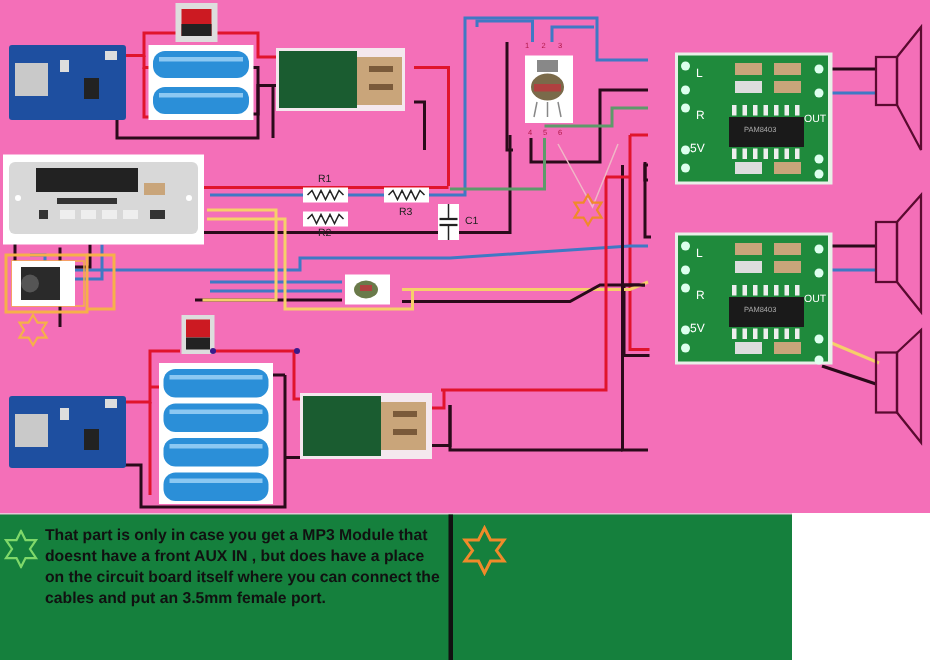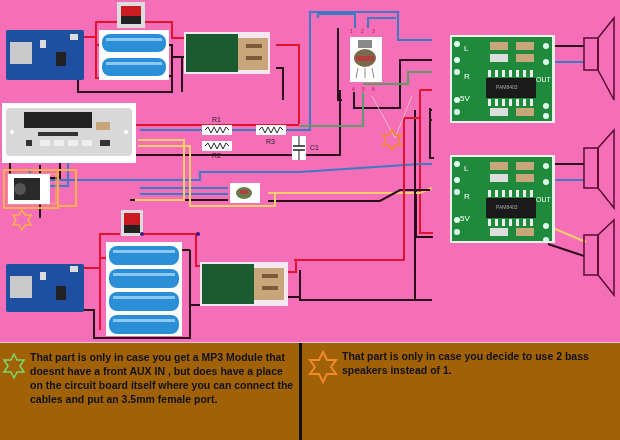--- a/index.html
+++ b/index.html
@@ -1,21 +1,21 @@
 <!DOCTYPE html>
 <html><head>
 <meta charset="utf-8">
 <style>
   html, body { margin:0; padding:0; }
   body { width:620px; height:440px; overflow:hidden; background:#fff; font-family:"Liberation Sans", sans-serif; }
   #canvas { position:absolute; left:0; top:0; width:620px; height:342px; background:#f46fb8; overflow:hidden; }
   #canvas svg { position:absolute; left:0; top:0; }
   .lbl { position:absolute; font-size:7px; color:#222; font-family:"Liberation Sans", sans-serif; }
   .lbl-s { font-size:5px; color:#b01848; }
-  #notes { position:absolute; left:0; top:342px; width:620px; height:98px; background:#a16207; border-top:1px solid #e8c6d8; }
+  #notes { position:absolute; left:0; top:342px; width:528px; height:98px; background:#15803d; border-top:1px solid #e8c6d8; }
   .note { position:absolute; top:0; height:98px; }
   .note-left { left:0; width:300px; }
   .note-right { left:302px; width:318px; }
   .divider { position:absolute; left:299px; top:0; width:3px; height:98px; background:#111; }
   .note-text { position:absolute; font-weight:bold; font-size:10.5px; line-height:14px; color:#111; }
   .note-left .note-text { left:30px; top:7px; width:265px; }
   .note-right .note-text { left:40px; top:6px; width:275px; }
   .star { position:absolute; }
   .note-left .star { left:2px; top:10px; }
   .note-right .star { left:6px; top:7px; }
@@ -351,15 +351,14 @@
     <svg class="star" width="24" height="26" viewBox="0 0 24 26">
       <polygon points="12,1 15,7 22,7 18,13 22,19 15,19 12,25 9,19 2,19 6,13 2,7 9,7" fill="none" stroke="#7fd86a" stroke-width="1.5"></polygon>
     </svg>
     <div class="note-text">That part is only in case you get a MP3 Module that doesnt have a front AUX IN , but does have a place on the circuit board itself where you can connect the cables and put an 3.5mm female port.</div>
   </div>
   <div class="divider"></div>
   <div class="note note-right">
     <svg class="star" width="30" height="34" viewBox="0 0 30 34">
       <polygon points="15,2 19,10 28,10 23,17 28,24 19,24 15,32 11,24 2,24 7,17 2,10 11,10" fill="none" stroke="#f08a2a" stroke-width="2"></polygon>
     </svg>
-    <div class="note-text">That part is only in case you decide to use 2 bass speakers instead of 1.</div>
   </div>
 </div>
 
 </body></html>

